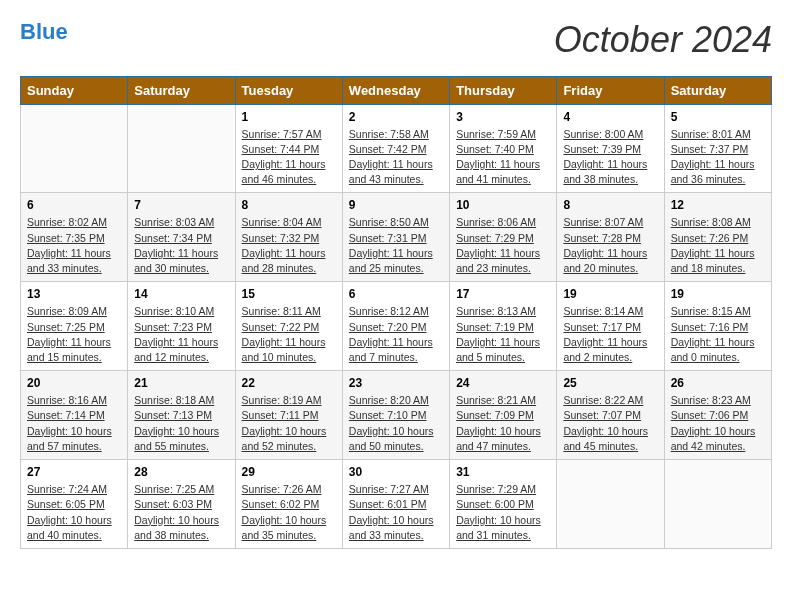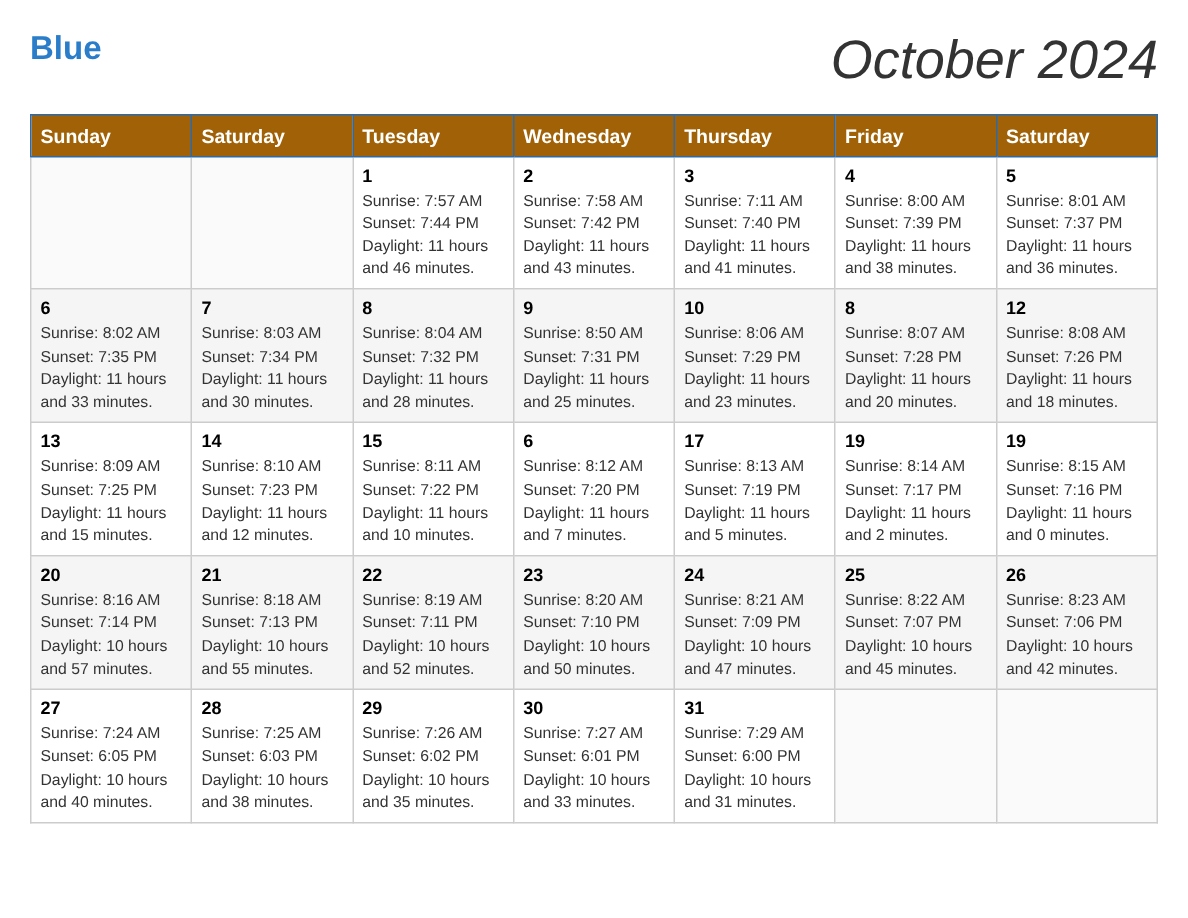--- a/index.html
+++ b/index.html
@@ -67,20 +67,21 @@
     .day-num {
       font-weight: bold;
       font-size: 12px;
       display: block;
       margin-bottom: 3px;
     }
     .day-info {
       color: #333;
       font-size: 10.5px;
       line-height: 1.45;
+      text-decoration: underline;
     }
   </style>
 </head>
 <body>
 
 <div class="header">
   <div class="logo">
     <div style="font-size:22px;font-weight:bold;color:#2a7dc9;line-height:1.1;text-align:right;">Blue</div>
   </div>
   <div class="title-block">
@@ -111,21 +112,21 @@
 Daylight: 11 hours and 46 minutes.</div>
         </td>
         <td>
           <span class="day-num">2</span>
           <div class="day-info">Sunrise: 7:58 AM
 Sunset: 7:42 PM
 Daylight: 11 hours and 43 minutes.</div>
         </td>
         <td>
           <span class="day-num">3</span>
-          <div class="day-info">Sunrise: 7:11 AM
+          <div class="day-info">Sunrise: 7:59 AM
 Sunset: 7:40 PM
 Daylight: 11 hours and 41 minutes.</div>
         </td>
         <td>
           <span class="day-num">4</span>
           <div class="day-info">Sunrise: 8:00 AM
 Sunset: 7:39 PM
 Daylight: 11 hours and 38 minutes.</div>
         </td>
         <td>

